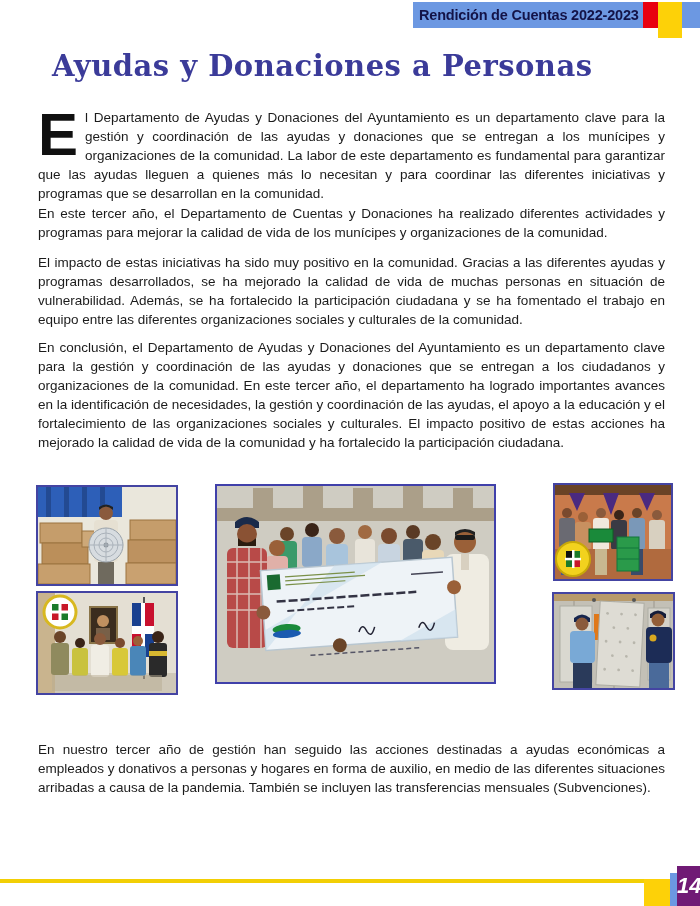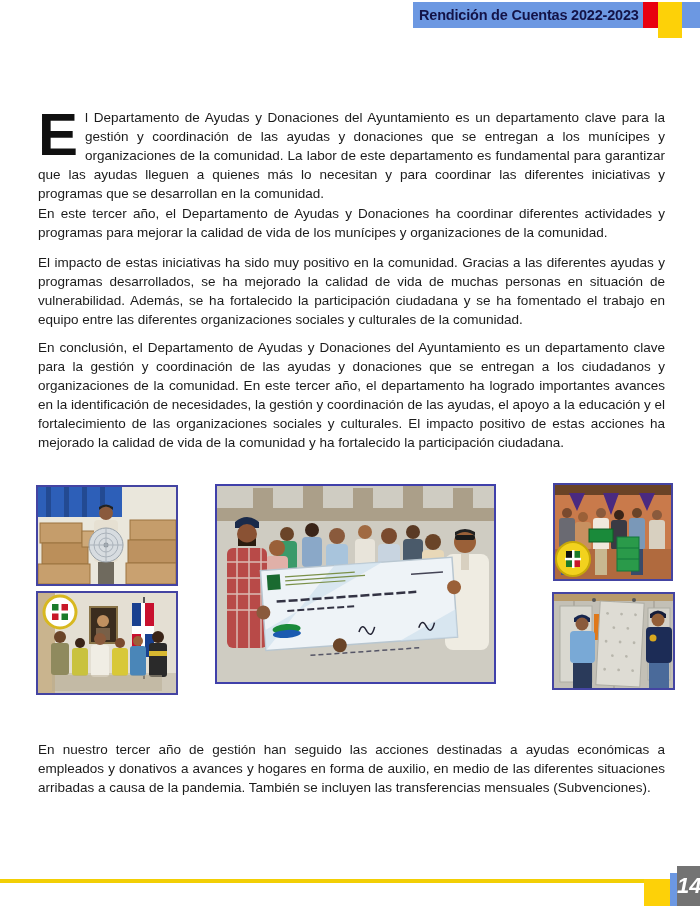--- a/index.html
+++ b/index.html
@@ -34,39 +34,40 @@
   .photoA{left:36px;top:485px;width:142px;height:101px;}
   .photoB{left:36px;top:591px;width:142px;height:104px;}
   .photoC{left:215px;top:484px;width:281px;height:200px;border-color:#4040aa;}
   .photoD{left:553px;top:483px;width:120px;height:98px;}
   .photoE{left:552px;top:592px;width:123px;height:98px;}
 
   
   .foot-line{position:absolute;left:0;top:879px;width:700px;height:4px;background:#f2cf05;}
   .foot-yellow{position:absolute;left:644px;top:879px;width:26px;height:27px;background:#fdd108;}
   .foot-blue{position:absolute;left:670px;top:873px;width:7px;height:33px;background:#6c98e2;}
-  .page-num{position:absolute;left:677px;top:866px;width:23px;height:40px;background:#737373;
+  .page-num{position:absolute;left:677px;top:866px;width:23px;height:40px;background:#701a75;
       color:#ffffff;font-style:italic;font-weight:bold;font-size:22px;line-height:40px;
       text-align:center;}
 </style>
 </head>
 <body>
 
 <div id="page">
 
   <div class="badge">
     <span class="badge-text">Rendición de Cuentas 2022-2023</span>
     <span class="stripe-red"></span>
     <span class="stripe-yellow"></span>
   </div>
 
+  <h1 class="title">Ayudas y Donaciones a Personas</h1>
 
   <p class="para p1"><span class="dropcap">E</span><span>l Departamento de Ayudas y Donaciones del Ayuntamiento es un departamento clave para la gestión y coordinación de las ayudas y donaciones que se entregan a los munícipes y organizaciones de la comunidad. La labor de este departamento es fundamental para garantizar que las ayudas lleguen a quienes más lo necesitan y para coordinar las diferentes iniciativas y programas que se desarrollan en la comunidad.</span></p>
 
-  <p class="para p2">En este tercer año, el Departamento de Ayudas y Donaciones ha coordinar diferentes actividades y programas para mejorar la calidad de vida de los munícipes y organizaciones de la comunidad.</p>
+  <p class="para p2">En este tercer año, el Departamento de Cuentas y Donaciones ha realizado diferentes actividades y programas para mejorar la calidad de vida de los munícipes y organizaciones de la comunidad.</p>
 
   <p class="para p3">El impacto de estas iniciativas ha sido muy positivo en la comunidad. Gracias a las diferentes ayudas y programas desarrollados, se ha mejorado la calidad de vida de muchas personas en situación de vulnerabilidad. Además, se ha fortalecido la participación ciudadana y se ha fomentado el trabajo en equipo entre las diferentes organizaciones sociales y culturales de la comunidad.</p>
 
   <p class="para p4">En conclusión, el Departamento de Ayudas y Donaciones del Ayuntamiento es un departamento clave para la gestión y coordinación de las ayudas y donaciones que se entregan a los ciudadanos y organizaciones de la comunidad. En este tercer año, el departamento ha logrado importantes avances en la identificación de necesidades, la gestión y coordinación de las ayudas, el apoyo a la educación y el fortalecimiento de las organizaciones sociales y culturales. El impacto positivo de estas acciones ha mejorado la calidad de vida de la comunidad y ha fortalecido la participación ciudadana.</p>
 
   <div class="photo photoA">
     <svg width="138" height="97" viewBox="0 0 138 97">
       <rect width="138" height="97" fill="#eae7dc"></rect>
       <rect x="0" y="0" width="84" height="30" fill="#2d5fb8"></rect>
       <rect x="8" y="0" width="5" height="30" fill="#234a92"></rect>
@@ -327,20 +328,20 @@
       <g>
         <path d="M96 20 q8 -7 16 0 l0 4 -16 0 z" fill="#141c3a"></path>
         <circle cx="104" cy="26" r="6.5" fill="#925e38"></circle>
         <rect x="92" y="33" width="26" height="36" rx="4" fill="#1c2c56"></rect>
         <circle cx="99" cy="44" r="3.5" fill="#d8a820"></circle>
         <rect x="95" y="69" width="20" height="25" fill="#4a6a9a"></rect>
       </g>
     </svg>
   </div>
 
-  <p class="para p5">En nuestro tercer año de gestión han seguido las acciones destinadas a ayudas económicas a empleados y donativos a avances y hogares en forma de auxilio, en medio de las diferentes situaciones  arribadas a causa de la pandemia. También se incluyen las transferencias mensuales (Subvenciones).</p>
+  <p class="para p5">En nuestro tercer año de gestión han seguido las acciones destinadas a ayudas económicas a empleados y donativos a personas y hogares en forma de auxilio, en medio de las diferentes situaciones  arribadas a causa de la pandemia. También se incluyen las transferencias mensuales (Subvenciones).</p>
 
   <div class="foot-line"></div>
   <div class="foot-yellow"></div>
   <div class="foot-blue"></div>
   <div class="page-num">14</div>
 
 </div>
 
 </body></html>

